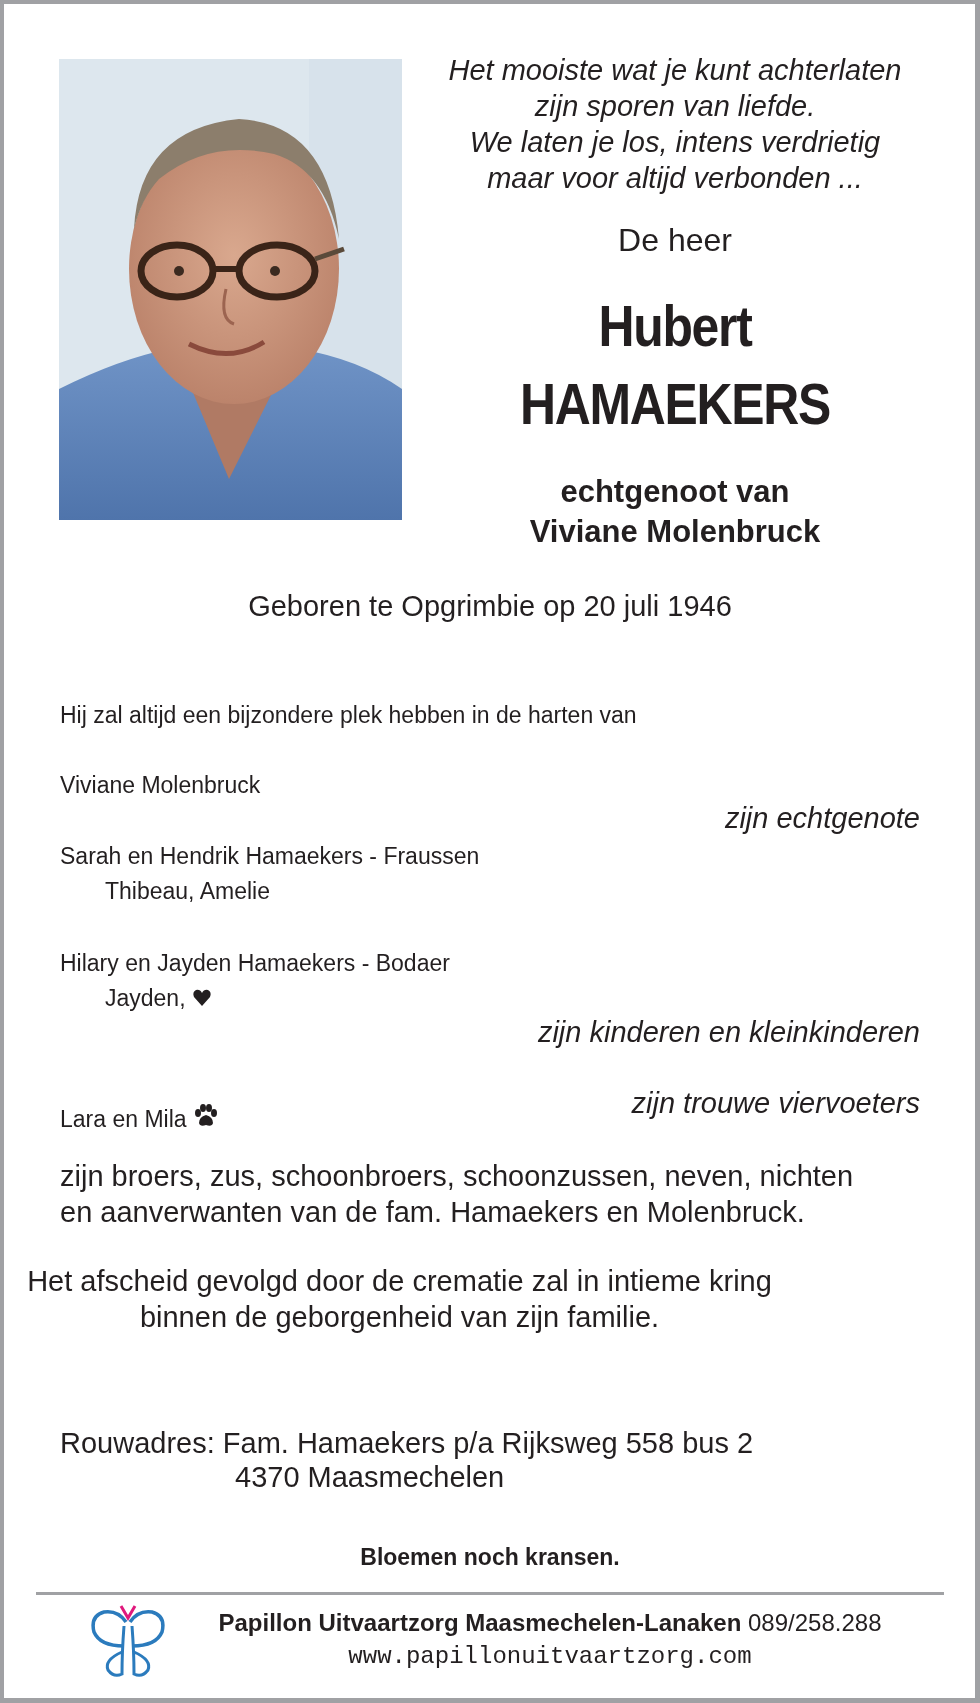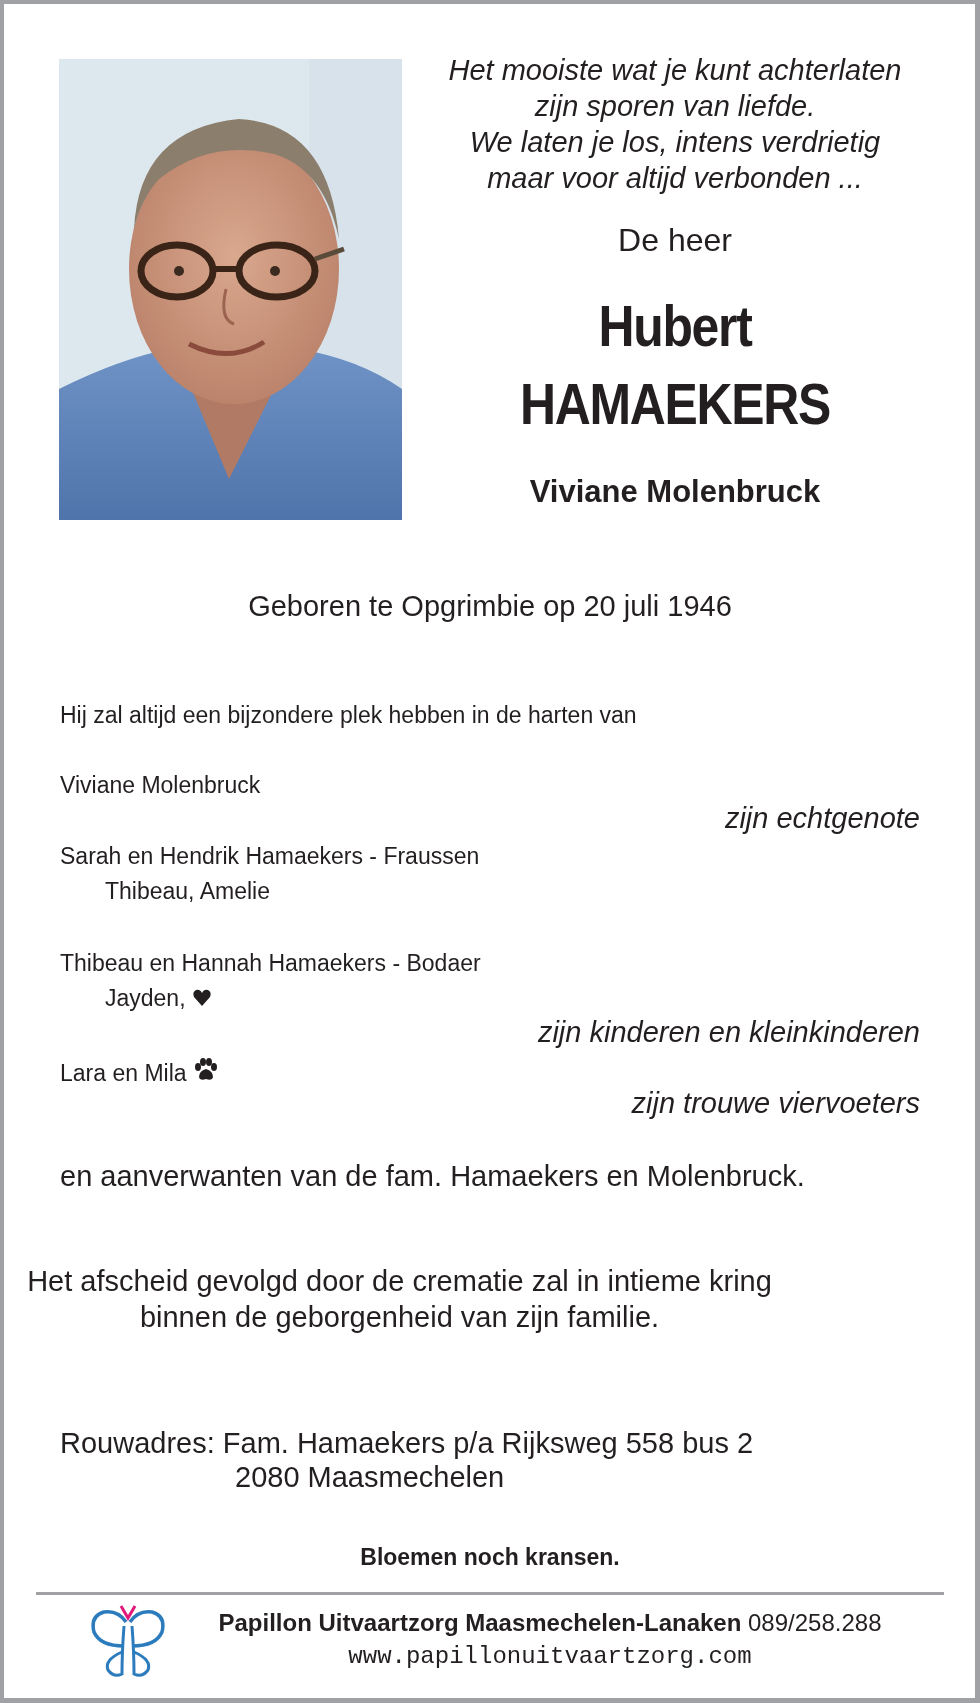--- a/index.html
+++ b/index.html
@@ -71,71 +71,73 @@
   <div>Het mooiste wat je kunt achterlaten</div>
   <div>zijn sporen van liefde.</div>
   <div>We laten je los, intens verdrietig</div>
   <div>maar voor altijd verbonden ...</div>
 </div>
 
 <div class="t c title">De heer</div>
 <div class="t c first">Hubert</div>
 <div class="t c last">HAMAEKERS</div>
 <div class="t c spouse">
+  <div>echtgenoot van</div>
   <div>Viviane Molenbruck</div>
 </div>
 
 <div class="t c life">
   <div>Geboren te Opgrimbie op 20 juli 1946</div>
 </div>
 
 <div class="t body-line" style="top:697px;">Hij zal altijd een bijzondere plek hebben in de harten van</div>
 
 <div class="t body-line" style="top:767px;">Viviane Molenbruck</div>
 <div class="t rel" style="top:802px;">zijn echtgenote</div>
 
 <div class="t body-line" style="top:838px;">Sarah en Hendrik Hamaekers - Fraussen</div>
 <div class="t body-line indent" style="top:873px;">Thibeau, Amelie</div>
 
-<div class="t body-line" style="top:945px;">Thibeau en Hannah Hamaekers - Bodaer</div>
+<div class="t body-line" style="top:945px;">Hilary en Jayden Hamaekers - Bodaer</div>
 <div class="t body-line indent" style="top:980px;">
   <span>Jayden,</span>
   <span class="glyph">
     <svg width="20" height="20" viewBox="0 0 20 20">
         <path d="M10 18 L2 9 Q0 4 4 2 Q8 1 10 5 Q12 1 16 2 Q20 4 18 9 Z" fill="#231f20"></path>
       </svg>
   </span>
 </div>
 <div class="t rel" style="top:1016px;">zijn kinderen en kleinkinderen</div>
 
-<div class="t body-line" style="top:1055px;">
+<div class="t body-line" style="top:1101px;">
   <span>Lara en Mila</span>
   <span class="glyph">
     <svg width="26" height="26" viewBox="0 0 26 26">
       <ellipse cx="5" cy="10" rx="3" ry="4" fill="#231f20"></ellipse>
       <ellipse cx="10" cy="5" rx="3" ry="4" fill="#231f20"></ellipse>
       <ellipse cx="16" cy="5" rx="3" ry="4" fill="#231f20"></ellipse>
       <ellipse cx="21" cy="10" rx="3" ry="4" fill="#231f20"></ellipse>
       <path d="M13 12 Q6 14 6 20 Q7 24 13 22 Q19 24 20 20 Q20 14 13 12 Z" fill="#231f20"></path>
     </svg>
   </span>
 </div>
 <div class="t rel" style="top:1087px;">zijn trouwe viervoeters</div>
 
 <div class="t para2" style="top:1158px;">
+  <div>zijn broers, zus, schoonbroers, schoonzussen, neven, nichten</div>
   <div>en aanverwanten van de fam. Hamaekers en Molenbruck.</div>
 </div>
 
 <div class="t c ceremony">
   <div>Het afscheid gevolgd door de crematie zal in intieme kring</div>
   <div>binnen de geborgenheid van zijn familie.</div>
 </div>
 
 <div class="t addr">Rouwadres: Fam. Hamaekers p/a Rijksweg 558 bus 2</div>
-<div class="t addr2">2080 Maasmechelen</div>
+<div class="t addr2">4370 Maasmechelen</div>
 
 <div class="t c flowers">Bloemen noch kransen.</div>
 
 <div class="rule"></div>
 
 <div class="logo">
   <svg width="80" height="78" viewBox="0 0 80 78">
     <path d="M33 4 L40 16 L47 4" fill="none" stroke="#e0197d" stroke-width="3"></path>
     <path d="M38 20 Q30 8 16 10 Q2 14 6 30 Q12 44 36 44" fill="none" stroke="#2b7bbd" stroke-width="3.5"></path>
     <path d="M42 20 Q50 8 64 10 Q78 14 74 30 Q68 44 44 44" fill="none" stroke="#2b7bbd" stroke-width="3.5"></path>

